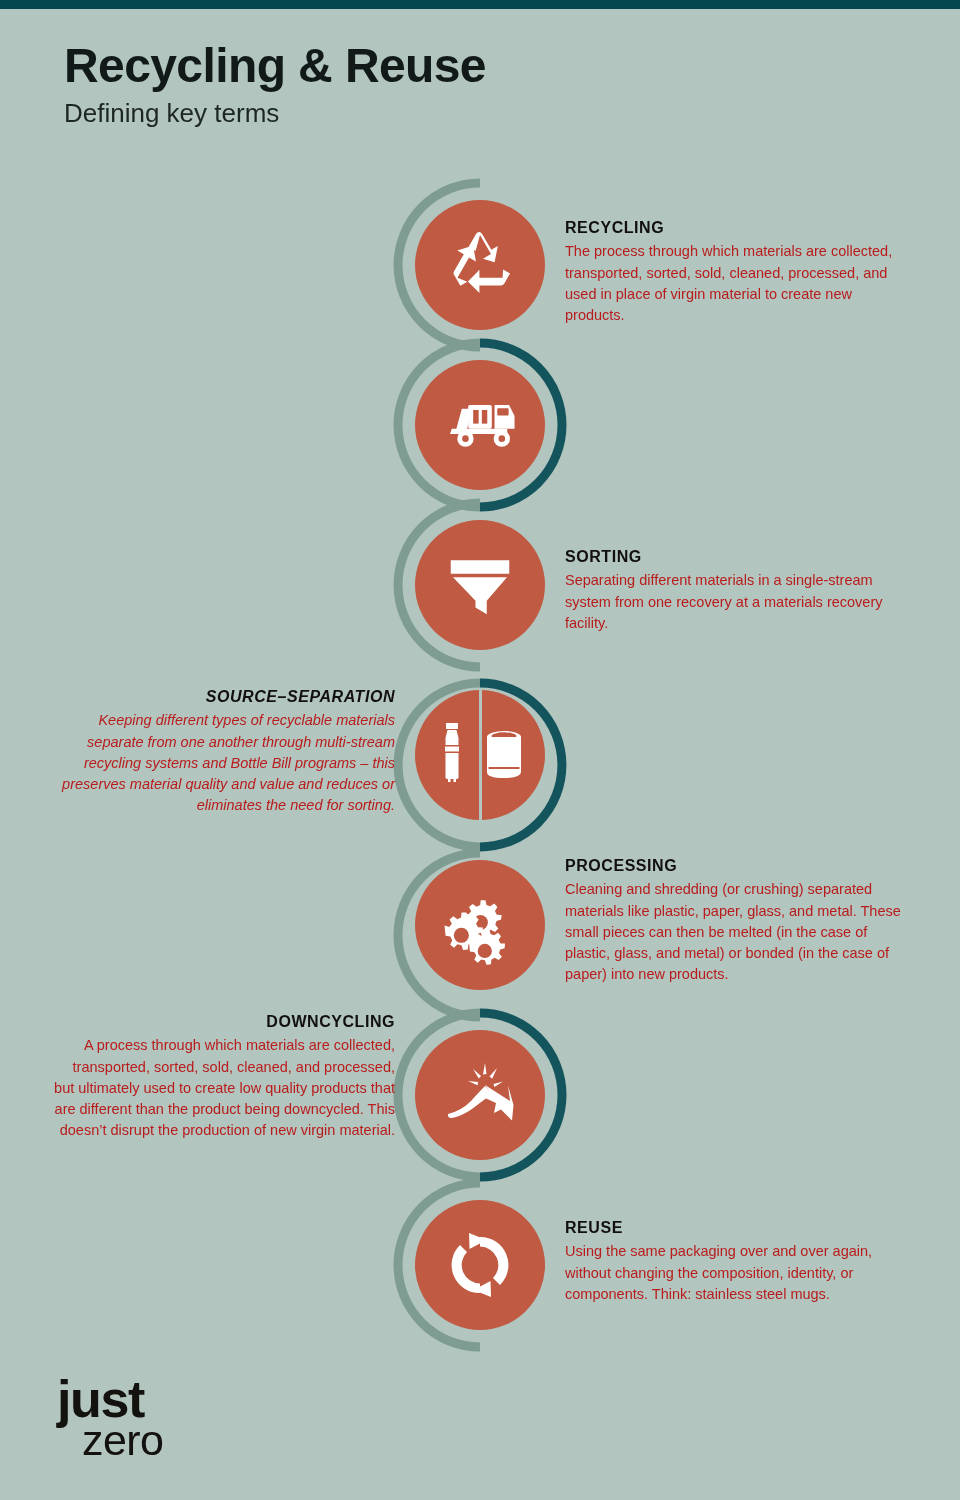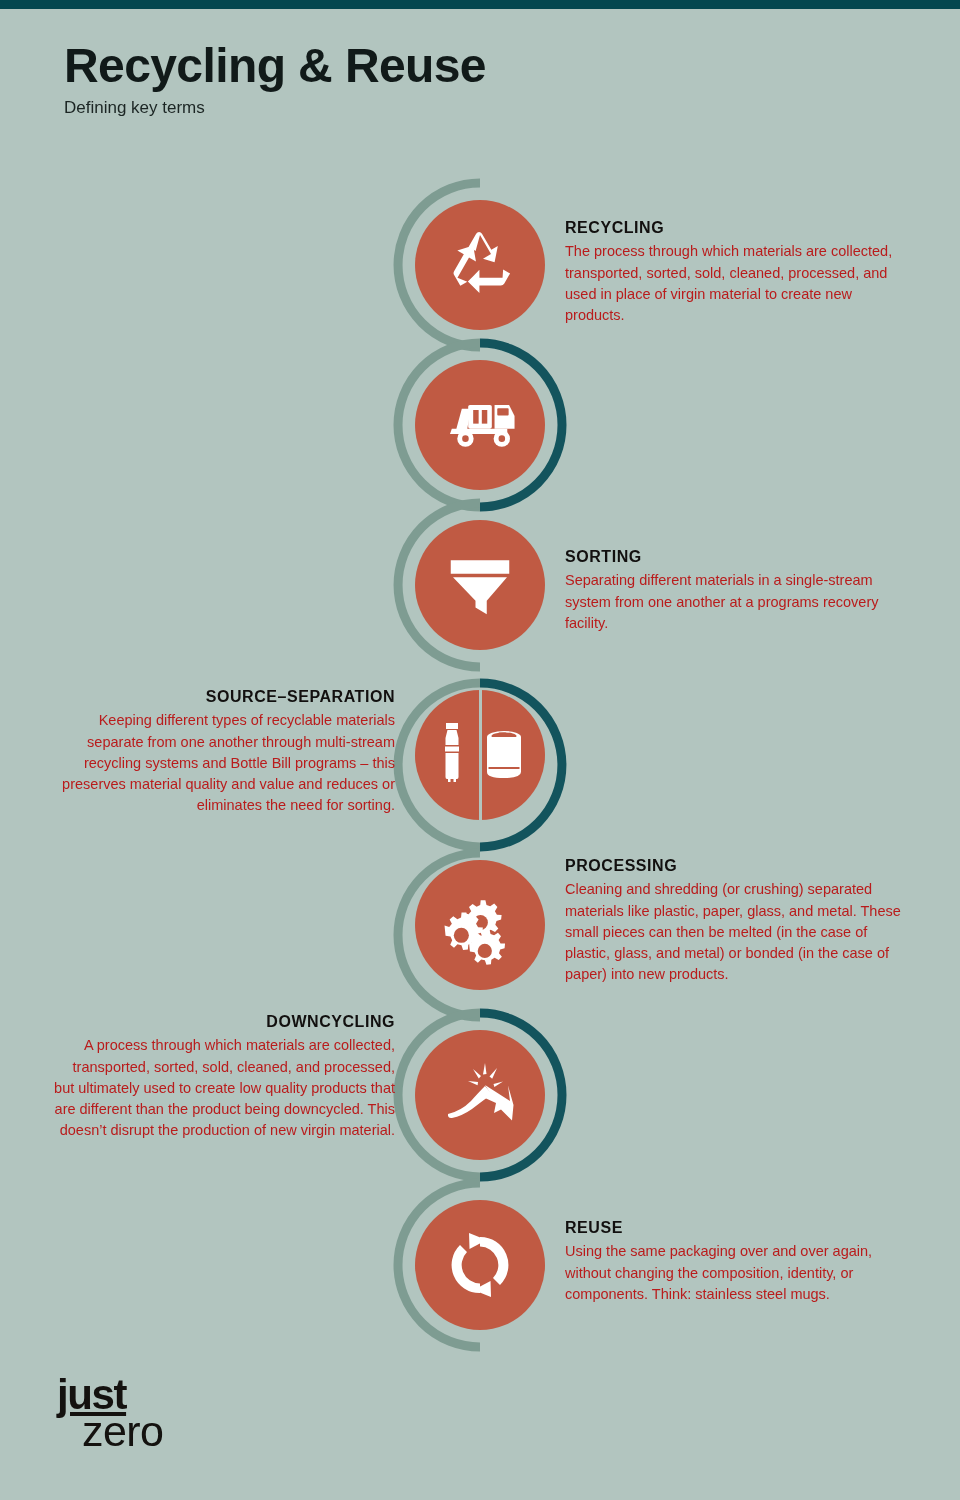--- a/index.html
+++ b/index.html
@@ -24,21 +24,21 @@
     background:#04474f;
   }
 
   
   .header { position:absolute; left:64px; top:40px; width:700px; }
   .title {
     font-size:48px; font-weight:bold; color:#111a19;
     letter-spacing:-0.6px; line-height:1.08;
   }
   .subtitle {
-    font-size:17px; font-weight:400; color:#1c2624;
+    font-size:26px; font-weight:400; color:#1c2624;
     margin-top:6px; line-height:1.2;
   }
 
   
   .spine {
     position:absolute; left:0; top:0;
     width:960px; height:1500px;
     pointer-events:none;
   }
 
@@ -74,22 +74,22 @@
   .node .divider {
     position:absolute; top:0; left:50%;
     width:3px; height:130px;
     margin-left:-1.5px;
     background:#b2c5bf;
   }
 
   
   .logo { position:absolute; left:57px; top:1378px; }
   .logo .just {
-    font-size:42px; font-weight:bold; color:#14120f;
-    letter-spacing:-1.4px; line-height:0.82; display:block;text-decoration:underline;
+    font-size:52px; font-weight:bold; color:#14120f;
+    letter-spacing:-1.4px; line-height:0.82; display:block;
   }
   .logo .zero {
     font-size:43px; font-weight:300; color:#14120f;
     letter-spacing:-0.6px; line-height:0.92;
     display:block; margin-left:25px;
   }
 </style>
 </head>
 <body>
 
@@ -152,25 +152,25 @@
 
   <div class="step" style="top:520px;height:160px;">
     <div class="node" style="top:0;">
       <svg width="72" height="72" viewBox="0 0 64 64" fill="#ffffff">
         <rect x="6" y="10" width="52" height="12"></rect>
         <path d="M8 25 L56 25 L38 46 L38 58 L28 52 L28 46 Z"></path>
       </svg>
     </div>
     <div class="txt right" style="top:27px;">
       <div class="step-title">SORTING</div>
-      <div class="step-body">Separating different materials in a single-stream system from one another at a programs recovery facility.</div>
-    </div>
-  </div>
-
-  <div class="step" style="top:690px;height:150px;">
+      <div class="step-body">Separating different materials in a single-stream system from one recovery at a materials recovery facility.</div>
+    </div>
+  </div>
+
+  <div class="step" style="top:690px;height:150px;font-style:italic;">
     <div class="node" style="top:0;">
       <div class="divider"></div>
       <svg width="112" height="72" viewBox="0 0 112 72" fill="#ffffff" style="position:relative;">
 
         <rect x="22" y="4" width="12" height="6"></rect>
         <path d="M23.5 11 L32.5 11 L34.5 19 L34.5 26 L21.5 26 L21.5 19 Z"></path>
         <rect x="21" y="27.5" width="14" height="5"></rect>
         <path d="M21.5 34 L34.5 34 L34.5 58 Q34.5 60 33 60 L32 60 L32 63 L29.5 63 L29.5 60 L26.5 60 L26.5 63 L24 63 L24 60 L23 60 Q21.5 60 21.5 58 Z"></path>
 
         <ellipse cx="80" cy="18" rx="17" ry="6"></ellipse>

